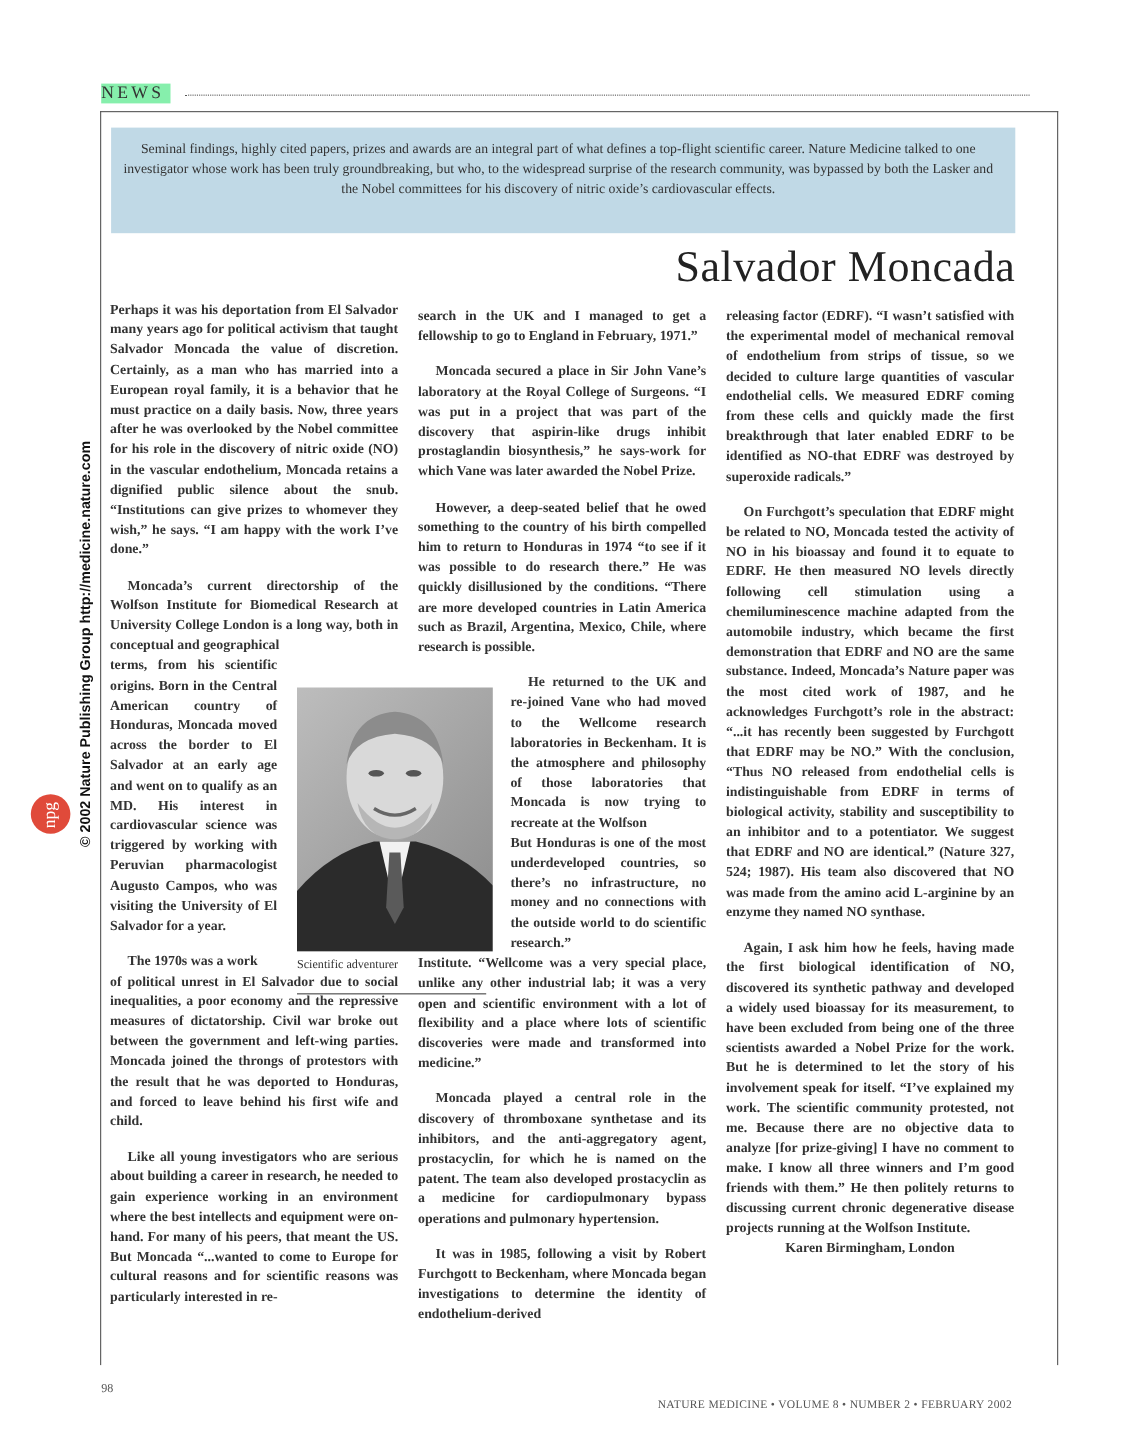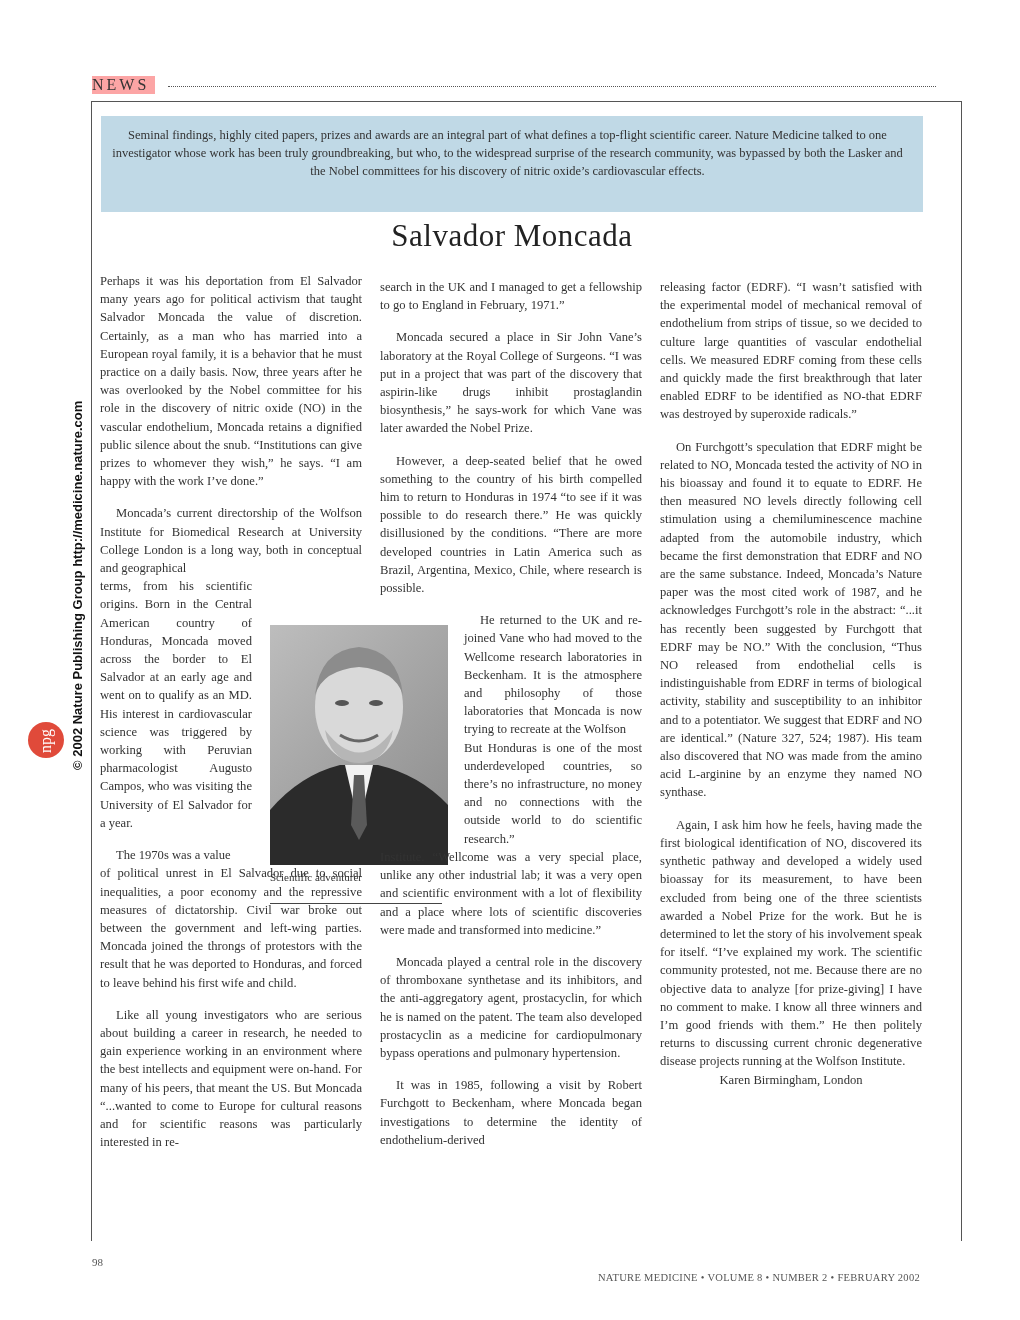--- a/index.html
+++ b/index.html
@@ -1,35 +1,35 @@
 <!DOCTYPE html>
 <html><head>
 <meta charset="utf-8">
 <style>
   html, body { margin:0; padding:0; background:#ffffff; }
   body { width:1020px; height:1320px; position:relative; overflow:hidden;
          font-family:"Liberation Serif", "DejaVu Serif", serif; color:#222; }
 
   .news-header { position:absolute; left:92px; top:74px; right:84px; height:30px; }
-  .news-label { position:absolute; left:0; top:2px; font-size:16px; letter-spacing:3px; color:#333; background:#fca5a5; padding-right:6px; }
+  .news-label { position:absolute; left:0; top:2px; font-size:16px; letter-spacing:3px; color:#333; background:#86efac; padding-right:6px; }
   .news-rule { position:absolute; left:76px; right:0; top:12px; border-top:1px dotted #555; }
 
   .frame { position:absolute; left:91px; top:101px; width:869px; height:1139px;
            border-top:1.5px solid #555; border-left:1.5px solid #555; border-right:1.5px solid #555; }
 
   .standfirst { position:absolute; left:101px; top:116px; width:822px; height:96px;
                 background:#c0d9e6; box-sizing:border-box; padding:10px 18px 0 9px;
                 font-size:12.5px; line-height:18px; text-align:center; color:#333; }
   .standfirst p { margin:0; text-indent:0; }
 
-  .title { position:absolute; left:101px; top:218px; width:822px; text-align:center;
-           font-size:31px; color:#222; letter-spacing:0.5px; }
+  .title { position:absolute; left:101px; top:218px; width:822px; text-align:right;
+           font-size:40px; color:#222; letter-spacing:0.5px; }
 
   .col { position:absolute; font-size:12.6px; line-height:18.2px; color:#333; text-align:justify; }
-  .col p { margin:0; }
+  .col p { margin:0;font-weight:bold; }
   .col .ind { text-indent:16px;margin-top:14px; }
   .col1 { left:100px; top:272px; width:262px; }
   .col2 { left:380px; top:278px; width:262px; }
   .col3 { left:660px; top:278px; width:262px; }
   .col1 .narrow-block { width:152px; }
   .col2 .narrow-block { margin-left:84px; width:178px; }
 
   .photo-wrap { position:absolute; left:270px; top:625px; width:178px; }
   .photo { width:178px; height:240px; background:linear-gradient(135deg,#bdbdbd 0%,#9e9e9e 60%,#8a8a8a 100%);
            position:relative; overflow:hidden; }
@@ -69,21 +69,21 @@
 <div class="side">
   <div class="side-text">© 2002 Nature Publishing Group   http://medicine.nature.com</div>
 </div>
 <div class="npg-logo"></div>
 <div class="npg-text">npg</div>
 
 <div class="col col1">
   <p>Perhaps it was his deportation from El Salvador many years ago for political activism that taught Salvador Moncada the value of discretion. Certainly, as a man who has married into a European royal family, it is a behavior that he must practice on a daily basis. Now, three years after he was overlooked by the Nobel committee for his role in the discovery of nitric oxide (NO) in the vascular endothelium, Moncada retains a dignified public silence about the snub. “Institutions can give prizes to whomever they wish,” he says. “I am happy with the work I’ve done.”</p>
   <p class="ind">Moncada’s current directorship of the Wolfson Institute for Biomedical Research at University College London is a long way, both in conceptual and geographical</p>
   <p class="narrow-block">terms, from his scientific origins. Born in the Central American country of Honduras, Moncada moved across the border to El Salvador at an early age and went on to qualify as an MD. His interest in cardiovascular science was triggered by working with Peruvian pharmacologist Augusto Campos, who was visiting the University of El Salvador for a year.</p>
-  <p class="ind">The 1970s was a value</p>
+  <p class="ind">The 1970s was a work</p>
   <p>of political unrest in El Salvador due to social inequalities, a poor economy and the repressive measures of dictatorship. Civil war broke out between the government and left-wing parties. Moncada joined the throngs of protestors with the result that he was deported to Honduras, and forced to leave behind his first wife and child.</p>
   <p class="ind">Like all young investigators who are serious about building a career in research, he needed to gain experience working in an environment where the best intellects and equipment were on-hand. For many of his peers, that meant the US. But Moncada “...wanted to come to Europe for cultural reasons and for scientific reasons was particularly interested in re-</p>
 </div>
 
 <div class="photo-wrap">
   <div class="photo">
     <svg width="178" height="240" viewBox="0 0 178 240">
       <path d="M0 240 L0 185 Q30 150 70 140 L108 140 Q150 150 178 180 L178 240 Z" fill="#2b2b2b"></path>
       <path d="M75 140 L89 200 L103 140 Z" fill="#f2f2f2"></path>
       <path d="M84 150 L94 150 L97 200 L89 215 L81 200 Z" fill="#5a5a5a"></path>

